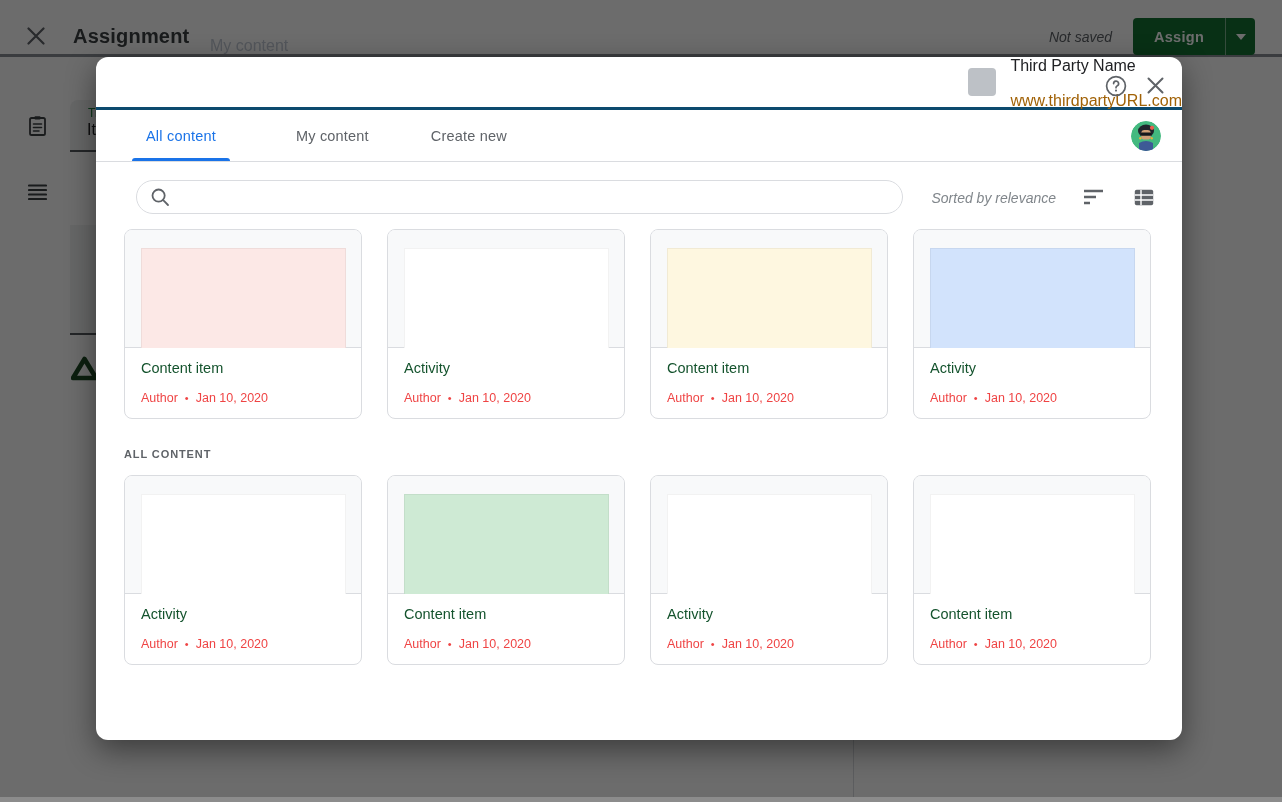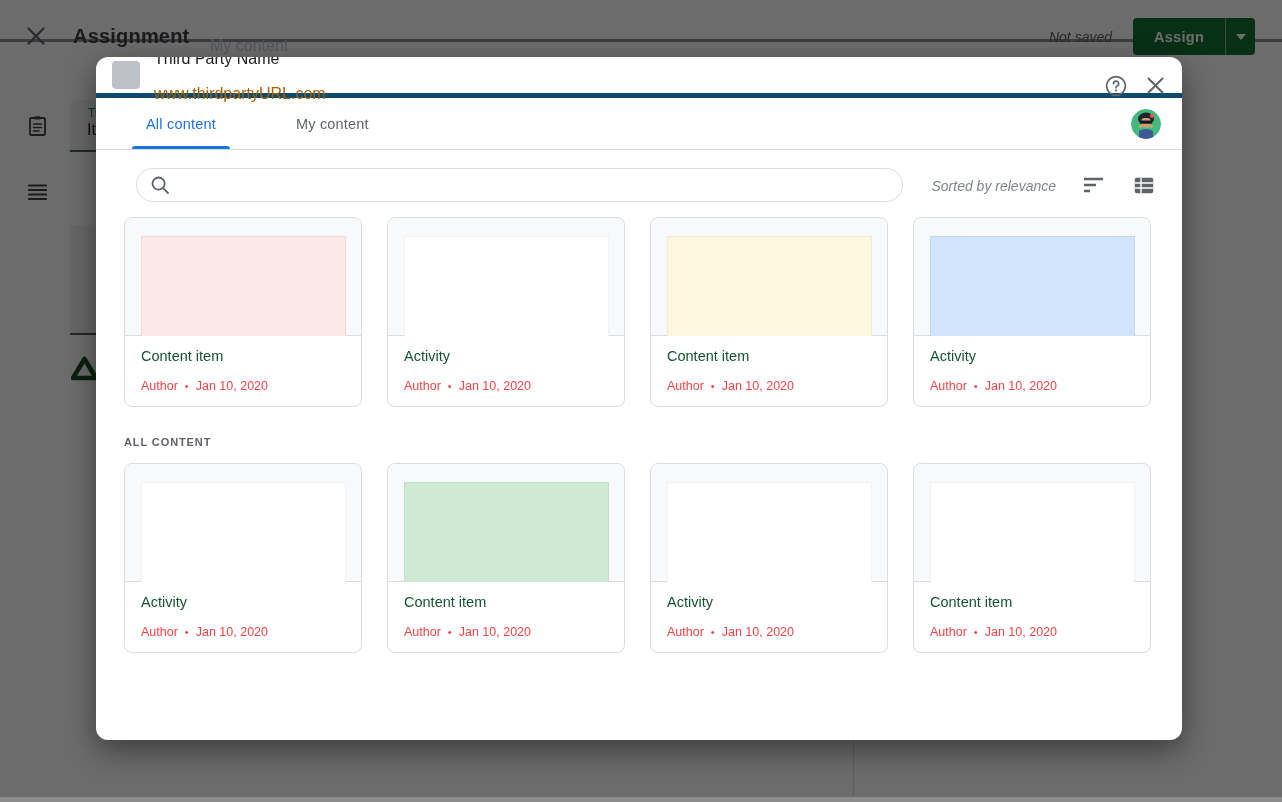--- a/index.html
+++ b/index.html
@@ -1,21 +1,21 @@
 <!DOCTYPE html>
 <html><head>
 <meta charset="utf-8">
 <style>
   html,body{margin:0;padding:0;background:#444;}
   *{box-sizing:border-box;font-family:"Liberation Sans",sans-serif;}
   .stage{position:relative;width:1282px;height:802px;overflow:hidden;background:#fff;}
 
   
   .bg-page{position:absolute;inset:0;background:#fff;}
-  .bg-topbar{position:absolute;left:0;top:0;width:1282px;height:42px;background:#fff;border-bottom:3px solid #8a8f94;}
+  .bg-topbar{position:absolute;left:0;top:0;width:1282px;height:57px;background:#fff;border-bottom:3px solid #8a8f94;}
   .bg-close{position:absolute;left:27px;top:27px;width:18px;height:18px;}
   .bg-title{position:absolute;left:73px;top:25px;font-size:20px;font-weight:700;color:#3c4043;letter-spacing:.2px;}
   .ghost-text{position:absolute;left:210px;top:37px;font-size:16px;font-weight:500;color:#c3cbd6;}
   .bg-status{position:absolute;right:170px;top:29px;font-size:14px;font-style:italic;color:#5f6368;}
   .assign-group{position:absolute;left:1133px;top:18px;height:37px;display:flex;border-radius:4px;overflow:hidden;background:#137333;}
   .assign-main{width:92px;display:flex;align-items:center;justify-content:center;color:#fff;font-size:14.5px;font-weight:700;letter-spacing:.3px;cursor:pointer;}
   .assign-sep{width:1px;background:rgba(255,255,255,.45);margin:0;}
   .assign-arrow{width:29px;display:flex;align-items:center;justify-content:center;cursor:pointer;}
   .caret{width:0;height:0;border-left:5px solid transparent;border-right:5px solid transparent;border-top:6px solid #fff;}
 
@@ -26,21 +26,21 @@
   .bg-field1 .f-value{position:absolute;left:17px;top:21px;font-size:16px;color:#202124;font-weight:500;}
   .bg-field2{position:absolute;left:70px;top:225px;width:560px;height:110px;background:#f1f3f4;border-bottom:2px solid #565b60;}
   .bg-drive{position:absolute;left:71px;top:356px;}
   .bg-vdivider{position:absolute;left:853px;top:57px;width:1px;height:745px;background:#dadce0;}
 
   .scrim{position:absolute;inset:0;background:rgba(0,0,0,0.575);z-index:5;}
   .bottom-strip{position:absolute;left:0;right:0;top:797px;height:5px;background:#8c8c8c;z-index:6;}
 
   
   .modal{position:absolute;left:96px;top:57px;width:1086px;height:683px;background:#fff;border-radius:12px;z-index:10;box-shadow:0 10px 30px rgba(0,0,0,.45);overflow:hidden;}
-  .m-header{position:relative;height:41px;border-bottom:5px solid #0c4a6e;display:flex;align-items:center;}
+  .m-header{position:relative;height:53px;border-bottom:3px solid #0c4a6e;display:flex;align-items:center;justify-content:flex-end;}
   .m-logo{width:28px;height:28px;background:#bdc1c6;border-radius:4px;margin-left:16px;flex:none;}
   .m-titles{margin-left:14px;}
   .m-title{font-size:16px;color:#202124;font-weight:500;line-height:19px;}
   .m-url{font-size:16px;color:#a16207;line-height:15px;margin-top:18px;}
   .m-actions{position:absolute;right:18px;top:0;height:57px;display:flex;align-items:center;gap:20px;}
   .icon-btn{display:flex;align-items:center;justify-content:center;cursor:pointer;}
 
   .tabs{position:relative;height:52px;border-bottom:1px solid #dadce0;display:flex;align-items:stretch;padding-left:36px;}
   .tab{position:relative;display:flex;align-items:center;padding:0 14px;font-size:14.5px;color:#5f6368;font-weight:500;cursor:pointer;letter-spacing:.2px;}
   .tab.t2{margin-left:52px;}
@@ -136,20 +136,21 @@
           <svg width="17" height="17" viewBox="0 0 17 17">
             <path d="M1.5 1.5 L15.5 15.5 M15.5 1.5 L1.5 15.5" stroke="#5f6368" stroke-width="2" stroke-linecap="round"></path>
           </svg>
         </div>
       </div>
     </div>
 
     <div class="tabs">
       <div class="tab active t1">All content</div>
       <div class="tab t2">My content</div>
+      <div class="tab t3">Create new</div>
       <div class="avatar">
         <svg width="30" height="30" viewBox="0 0 30 30">
           <circle cx="15" cy="15" r="15" fill="#43b97f"></circle>
           <path d="M8 22 q7 -4 14 0 l0 8 l-14 0 Z" fill="#3d5a96"></path>
           <ellipse cx="15" cy="10" rx="8" ry="6.4" fill="#20242c"></ellipse>
           <rect x="10.2" y="9" width="9.6" height="9.6" rx="3.4" fill="#cf9e76"></rect>
           <rect x="9.6" y="11.6" width="10.8" height="3.2" rx="1.2" fill="#15181d"></rect>
           <circle cx="21" cy="6.8" r="2.1" fill="#e85b4d"></circle>
           <circle cx="9.3" cy="17.3" r="1.2" fill="#e3b23c"></circle>
           <circle cx="20.7" cy="17.3" r="1.2" fill="#e3b23c"></circle>

